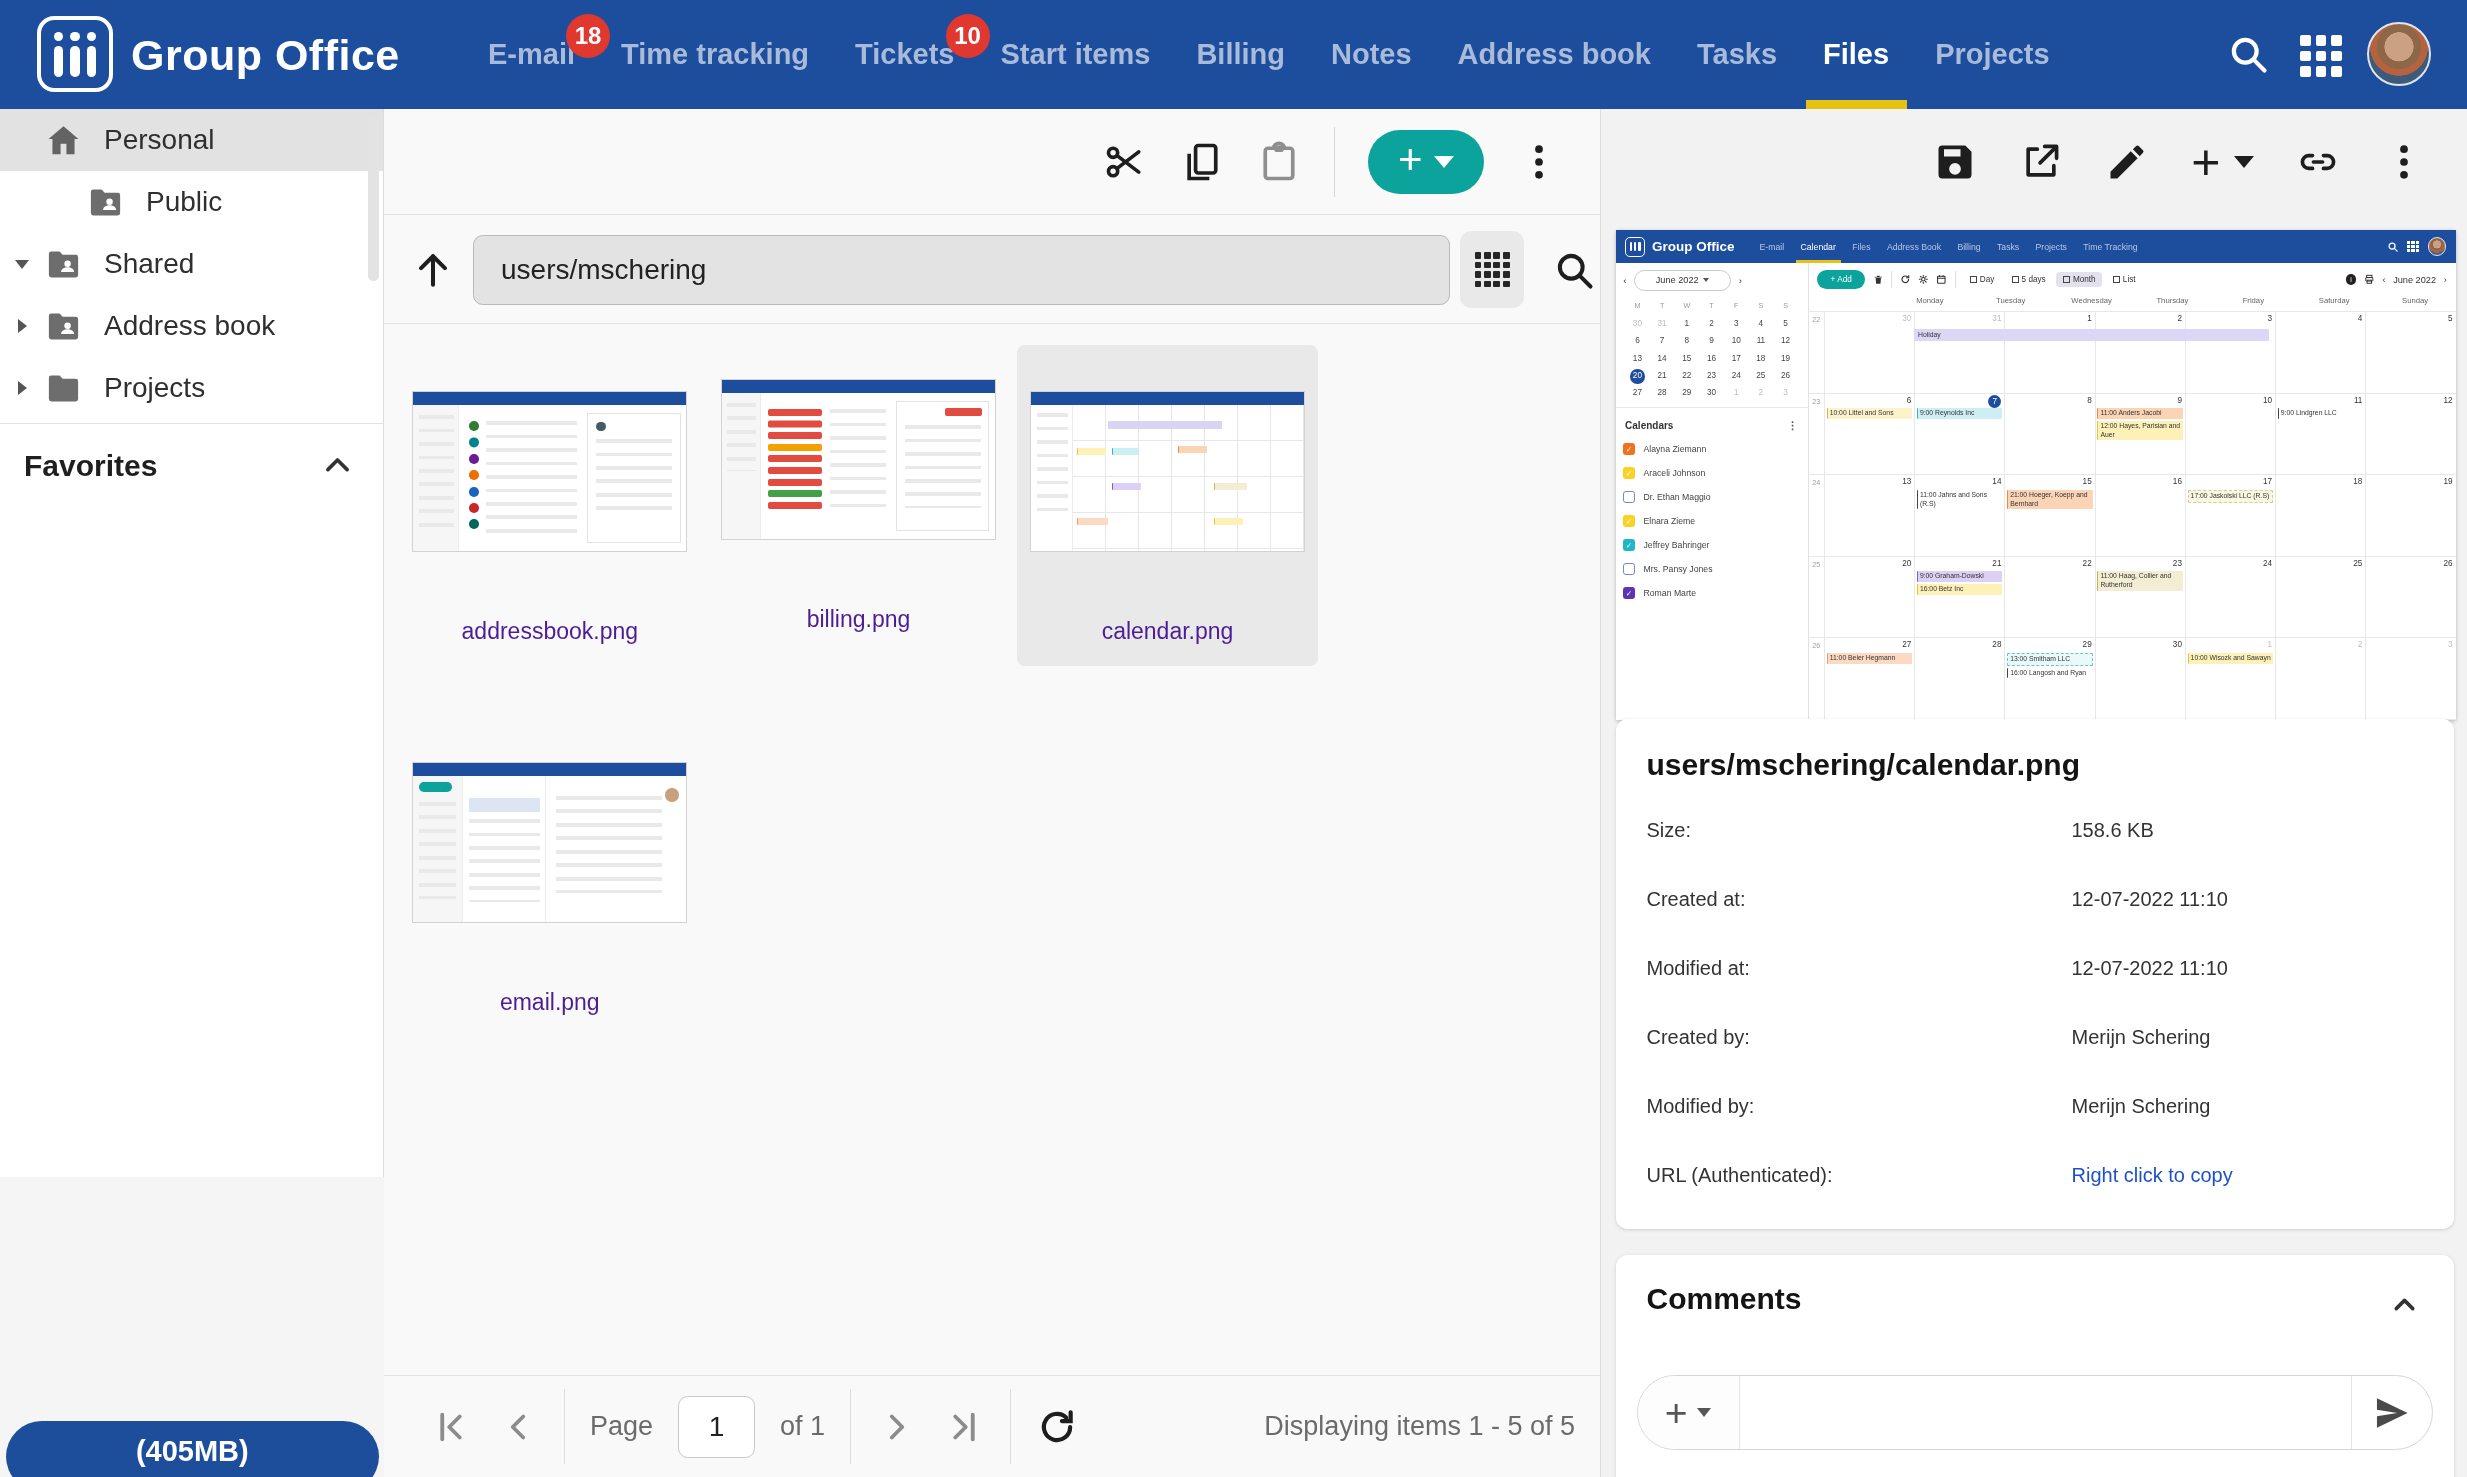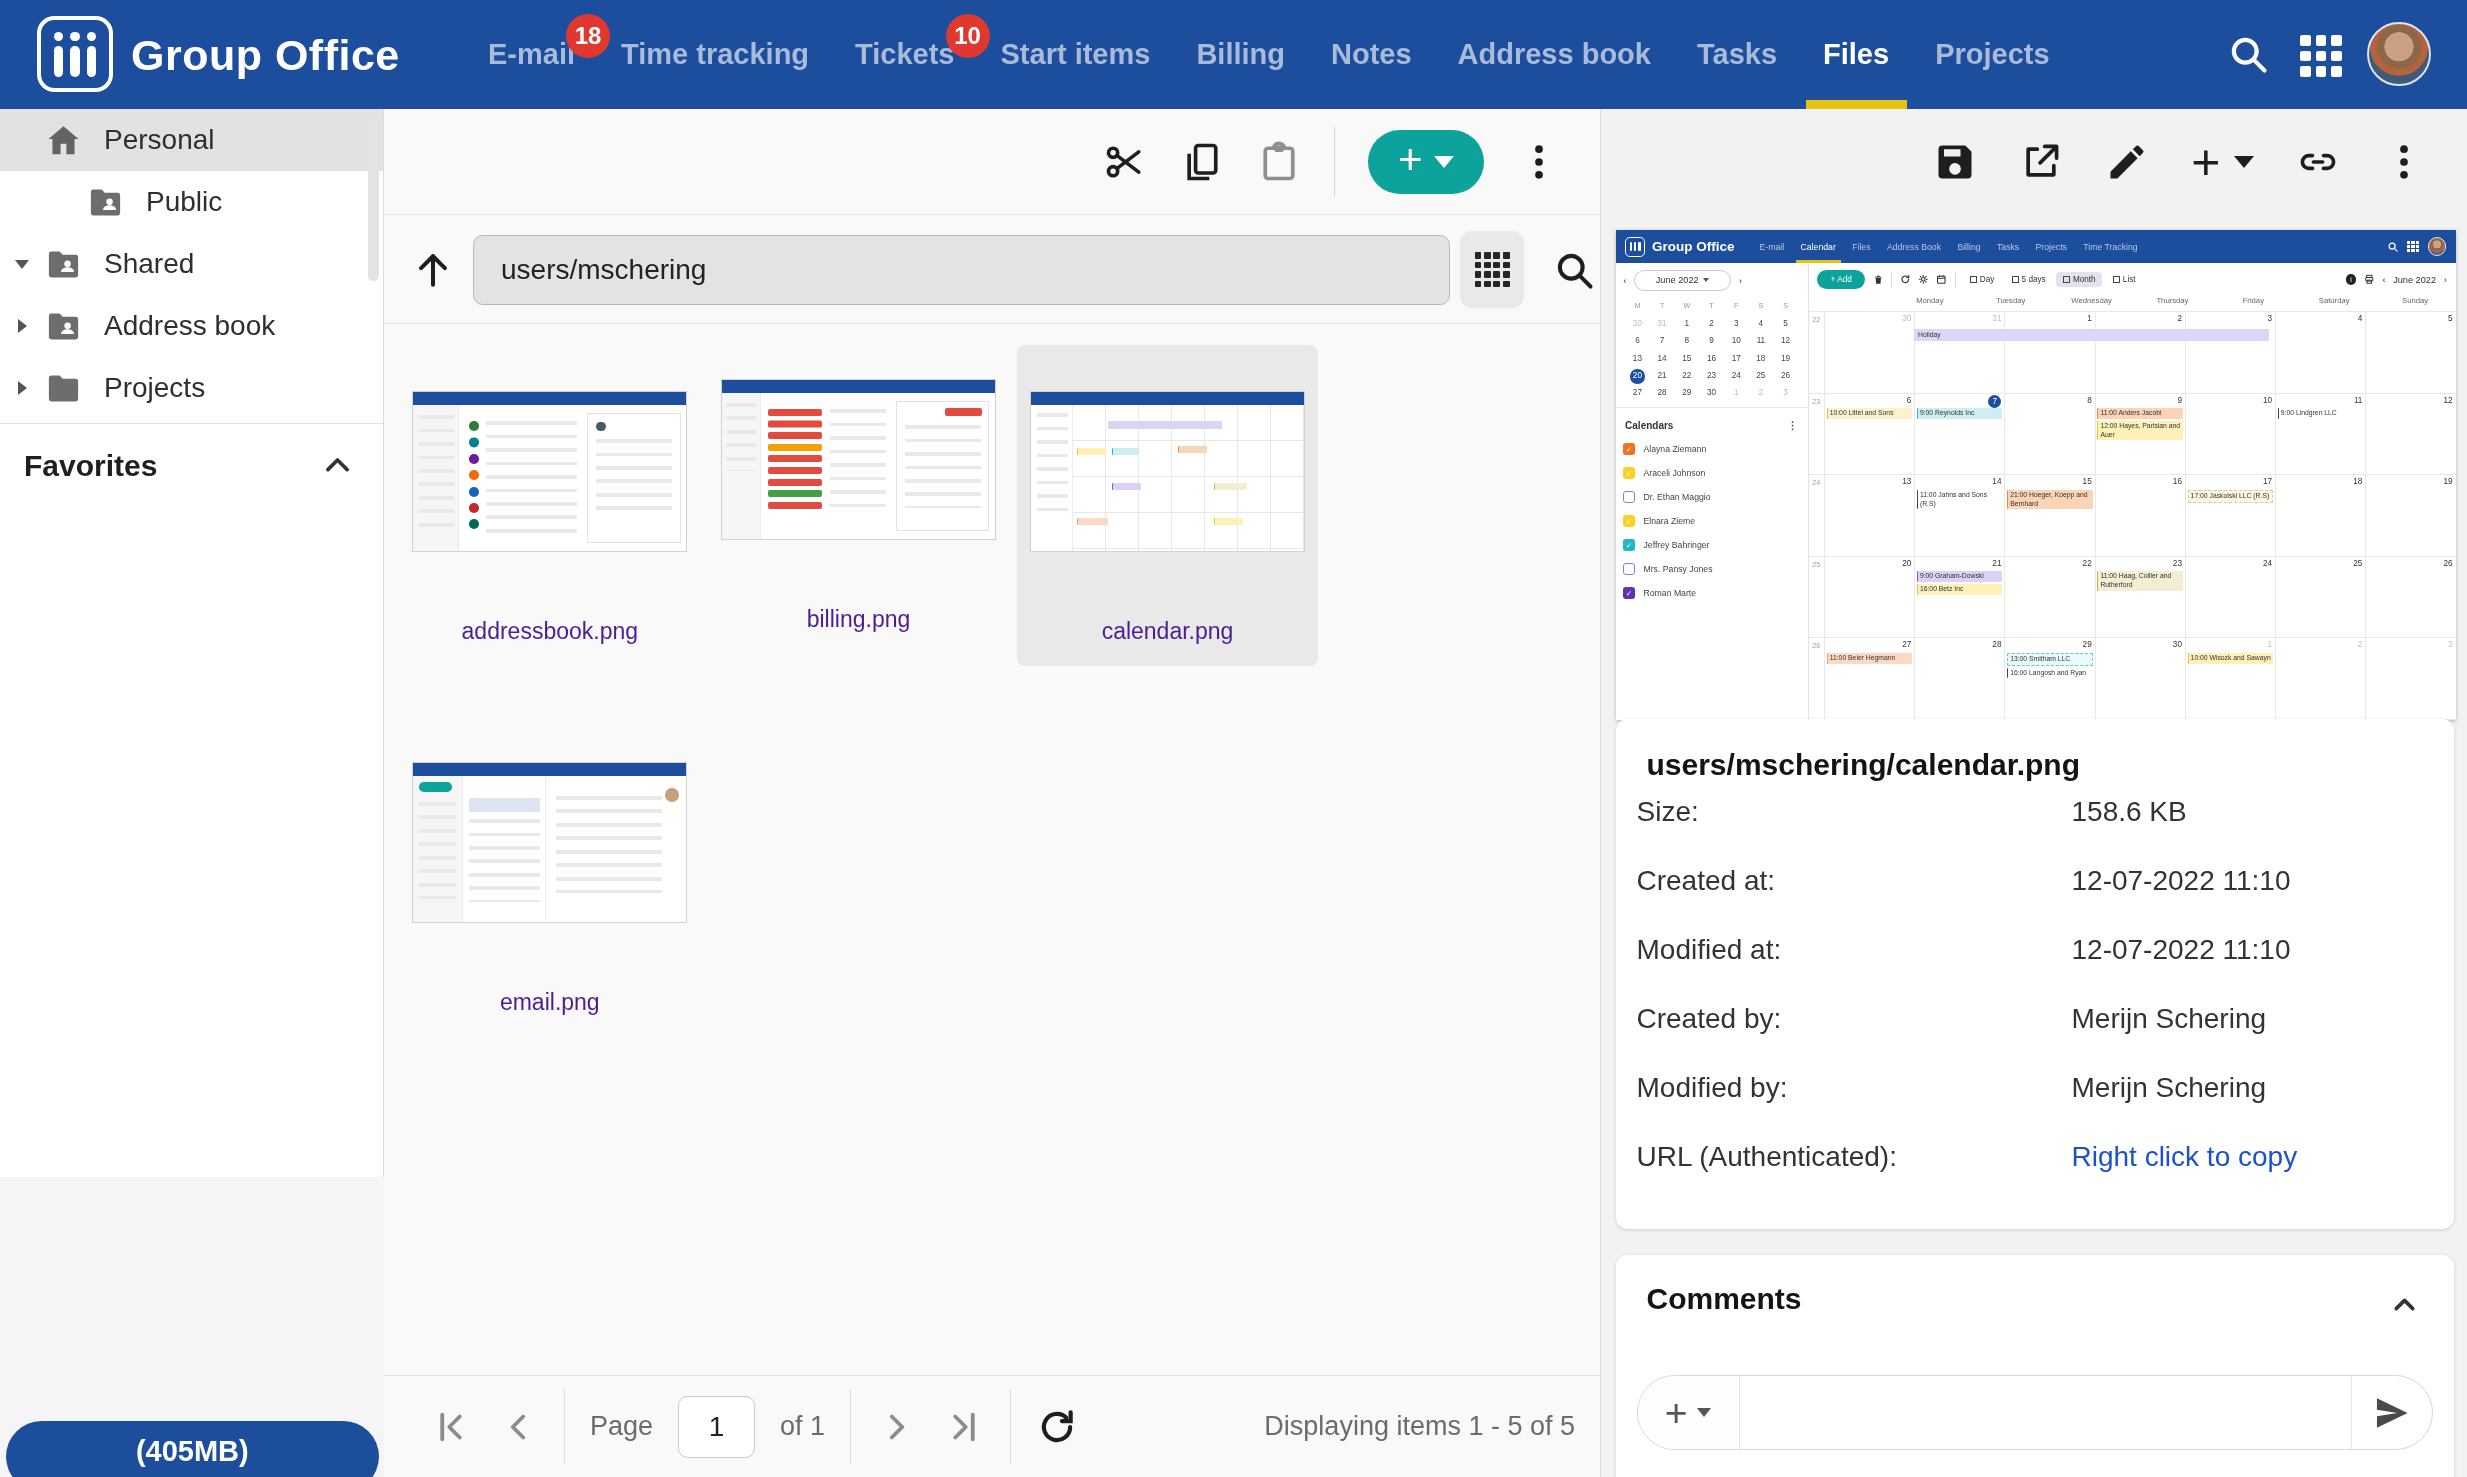--- a/index.html
+++ b/index.html
@@ -83,21 +83,21 @@
   
   .right-panel { position:absolute; left:1601px; top:109px; width:867px; height:1368px; background:#f2f2f2; }
   .r-toolbar { position:absolute; left:0; top:0; width:100%; height:106px; display:flex; align-items:center; justify-content:flex-end; gap:42px; padding-right:42px; }
   .plus-group { display:flex; align-items:center; gap:13.5px; cursor:pointer; }
   .plus-glyph { font-size:50px; color:#1e1e1e; font-weight:400; line-height:44px; }
   .dk-caret { width:0; height:0; border-left:10.6px solid transparent; border-right:10.6px solid transparent; border-top:12.6px solid #1e1e1e; }
 
   .preview { position:absolute; left:14.5px; top:121px; width:840px; height:490px; background:#fff; box-shadow:0 1px 3.9px rgba(0,0,0,.25); overflow:hidden; }
   .details-card { position:absolute; left:14.5px; top:610px; width:838px; height:510px; background:#fff; border-radius:11.6px; box-shadow:0 1px 3.9px rgba(0,0,0,.15); }
   .d-title { padding:29px 31px 13.5px 31px; font-size:30px; font-weight:bold; color:#141414; }
-  .d-row { position:relative; height:69px; padding-left:21px; display:flex; font-size:28px; color:#333; }
+  .d-row { position:relative; height:69px; padding-left:31px; display:flex; align-items:center; font-size:20px; color:#333; }
   .d-value { position:absolute; left:456px; }
   .d-link { color:#1d52c6; cursor:pointer; }
   .comments-card { position:absolute; left:14.5px; top:1146px; width:838px; height:386px; background:#fff; border-radius:11.6px; box-shadow:0 1px 3.9px rgba(0,0,0,.15); }
   .c-title { padding:27px 31px; font-size:30px; font-weight:bold; color:#141414; }
   .c-caret { position:absolute; right:33px; top:33px; width:33px; height:33px; cursor:pointer; }
   .comment-box { position:absolute; left:21px; right:21px; top:120px; height:75px; border:1.9px solid #d6d6d6; border-radius:38px; background:#fff; display:flex; align-items:center; }
   .cb-left { width:102px; height:100%; border-right:1.9px solid #e6e6e6; border-radius:38px 0 0 38px; background:#fdfdfd; display:flex; align-items:center; justify-content:center; gap:9.7px; cursor:pointer; }
   .cb-plus { font-size:39px; color:#555; }
   .cb-caret { width:0; height:0; border-left:7.7px solid transparent; border-right:7.7px solid transparent; border-top:9.7px solid #555; }
   .cb-input { flex:1; border:none; outline:none; height:100%; font-size:27px; padding:0 19.3px; background:transparent; font-family:"Liberation Sans",sans-serif; }

